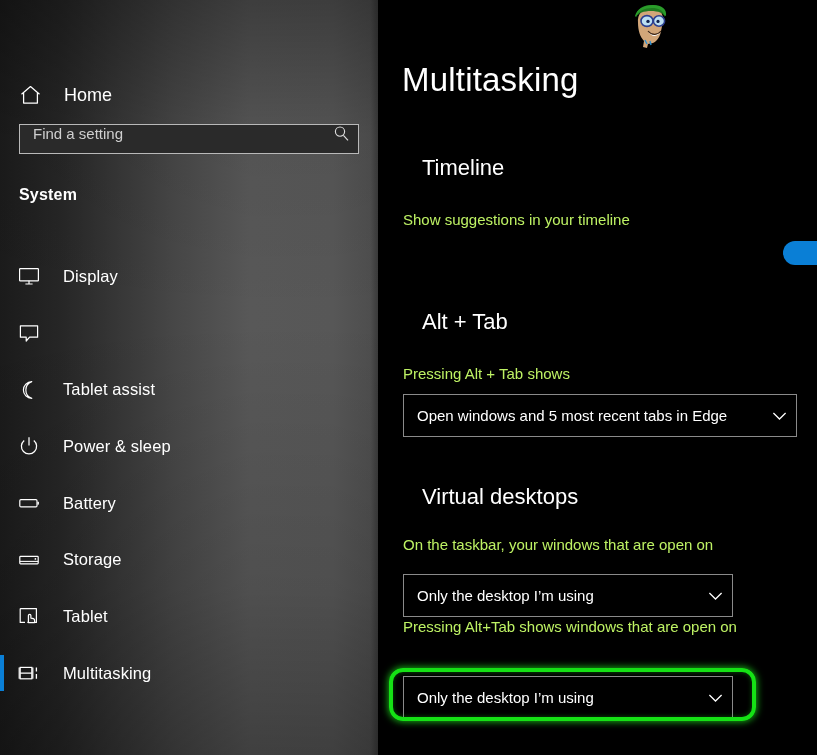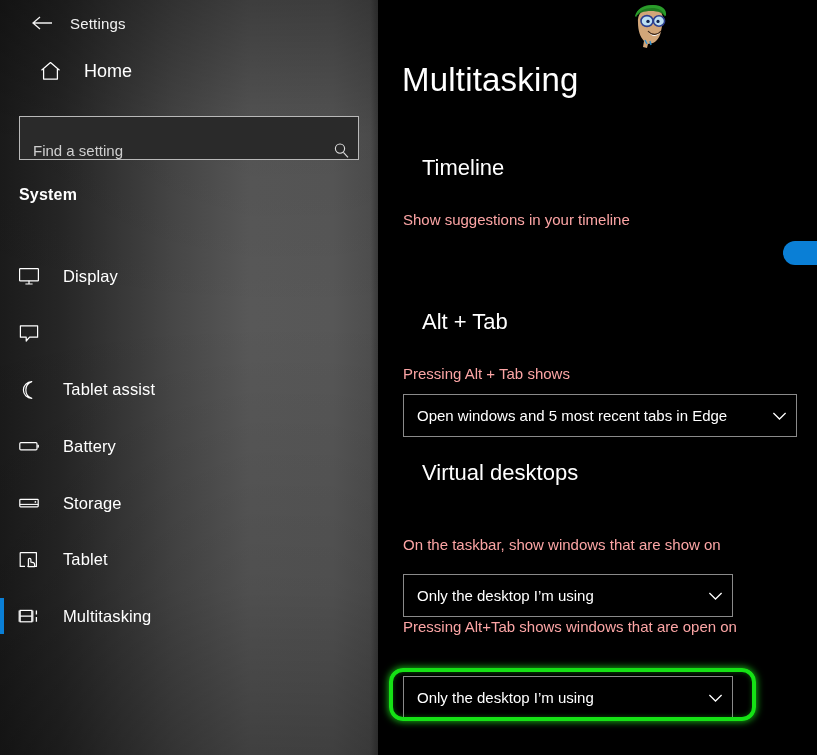--- a/index.html
+++ b/index.html
@@ -37,35 +37,34 @@
     display:flex; align-items:center; justify-content:center;
     cursor:pointer;
   }
   #back-btn svg { display:block; }
   #win-title {
     font-size:15px; color:#f2f2f2;
     margin-left:4px; letter-spacing:0.2px;
   }
 
   #home-row {
-    position:absolute; left:0; top:52px;
+    position:absolute; left:0; top:76px;
     width:100%; height:38px;
     display:flex; align-items:center;
     cursor:pointer;
-    padding-left:20px;
   }
   #home-row .ico { width:24px; margin-left:18px; display:flex; align-items:center; justify-content:center; }
   #home-row .lbl { margin-left:22px; font-size:18px; color:#ffffff; }
 
   #search-wrap {
-    position:absolute; left:19px; top:116px;
-    width:340px; height:44px;
+    position:absolute; left:19px; top:124px;
+    width:340px; height:30px;
     background:#2a2a2a;
     border:1px solid #b9b9b9;
-    display:flex; align-items:flex-end;
+    display:flex; align-items:flex-start;
     cursor:text;
   }
   #search-input {
     flex:1;
     background:transparent; border:0; outline:none;
     font-family:"Liberation Sans", sans-serif;
     font-size:15px; color:#e9e9e9;
     padding-left:13px;
   }
   #search-input::placeholder { color:#cfcfcf; opacity:1; }
@@ -121,21 +120,21 @@
     position:absolute; left:24px; top:61px;
     font-size:33px; font-weight:400; color:#ffffff;
     letter-spacing:0.2px;
   }
   .section-head {
     position:absolute; left:24px;
     font-size:22px; color:#ffffff; font-weight:400;margin-left:20px;
   }
   .setting-label {
     position:absolute; left:25px;
-    font-size:15px; color:#fca5a5;
+    font-size:15px; color:#bef264;
   }
   .combo {
     position:absolute;
     height:43px;
     background:#000000;
     border:1px solid #8a8a8a;
     display:flex; align-items:center;
     cursor:pointer;
   }
   .combo .val {
@@ -165,30 +164,20 @@
     pointer-events:none;
   }
 </style>
 </head>
 <body>
 
 <div id="app">
 
   <div id="sidebar">
 
-    <div id="titlebar">
-      <div id="back-btn">
-        <span>
-          <svg width="22" height="16" viewBox="0 0 22 16">
-            <path d="M9 2 L2 8 L9 14 M2 8 L21 8" fill="none" stroke="#f0f0f0" stroke-width="1.3"></path>
-          </svg>
-        </span>
-      </div>
-      <div id="win-title">Settings</div>
-    </div>
 
     <div id="home-row">
       <span class="ico">
         <svg width="21" height="20" viewBox="0 0 21 20">
           <path d="M1.5 9.2 L10.5 1.6 L19.5 9.2 M3.6 7.6 L3.6 18 L17.4 18 L17.4 7.6" fill="none" stroke="#ffffff" stroke-width="1.25" stroke-linejoin="round"></path>
         </svg>
       </span>
       <span class="lbl">Home</span>
     </div>
 
@@ -230,20 +219,30 @@
       <div class="nav-item">
 
         <span class="ico">
           <svg width="22" height="20" viewBox="0 0 22 20">
             <path d="M13.8 1.6 A8.9 8.9 0 0 0 13.8 18.4 A7.1 7.1 0 0 1 13.8 1.6 Z" fill="none" stroke="#fff" stroke-width="1.2" stroke-linejoin="round"></path>
           </svg>
         </span>
         <span class="lbl">Tablet assist</span>
       </div>
 
+      <div class="nav-item">
+
+        <span class="ico">
+          <svg width="22" height="20" viewBox="0 0 22 20">
+            <path d="M6.2 4.4 A7.6 7.6 0 1 0 15.8 4.4" fill="none" stroke="#fff" stroke-width="1.25"></path>
+            <path d="M11 1.2 L11 9.4" stroke="#fff" stroke-width="1.25" fill="none"></path>
+          </svg>
+        </span>
+        <span class="lbl">Power &amp; sleep</span>
+      </div>
 
       <div class="nav-item">
 
         <span class="ico">
           <svg width="22" height="20" viewBox="0 0 22 20">
             <rect x="1.8" y="6.6" width="17.2" height="7.2" rx="1.1" fill="none" stroke="#fff" stroke-width="1.2"></rect>
             <rect x="19.4" y="8.8" width="1.5" height="2.8" fill="#fff"></rect>
           </svg>
         </span>
         <span class="lbl">Battery</span>
@@ -318,22 +317,22 @@
     <div class="setting-label" style="top:365px;">Pressing Alt + Tab shows</div>
     <div class="combo" style="left:25px; top:394px; width:394px;">
       <span class="val">Open windows and 5 most recent tabs in Edge</span>
       <span class="chev">
         <svg width="15" height="10" viewBox="0 0 15 10">
           <path d="M1.4 2 L7.5 8 L13.6 2" fill="none" stroke="#ffffff" stroke-width="1.25"></path>
         </svg>
       </span>
     </div>
 
-    <div class="section-head" style="top:460px;">Virtual desktops</div>
-    <div class="setting-label" style="top:536px;">On the taskbar, show windows that are show on</div>
+    <div class="section-head" style="top:484px;">Virtual desktops</div>
+    <div class="setting-label" style="top:536px;">On the taskbar, your windows that are open on</div>
     <div class="combo" style="left:25px; top:574px; width:330px;">
       <span class="val">Only the desktop I’m using</span>
       <span class="chev">
         <svg width="15" height="10" viewBox="0 0 15 10">
           <path d="M1.4 2 L7.5 8 L13.6 2" fill="none" stroke="#ffffff" stroke-width="1.25"></path>
         </svg>
       </span>
     </div>
 
     <div class="setting-label" style="top:618px;">Pressing Alt+Tab shows windows that are open on</div>

